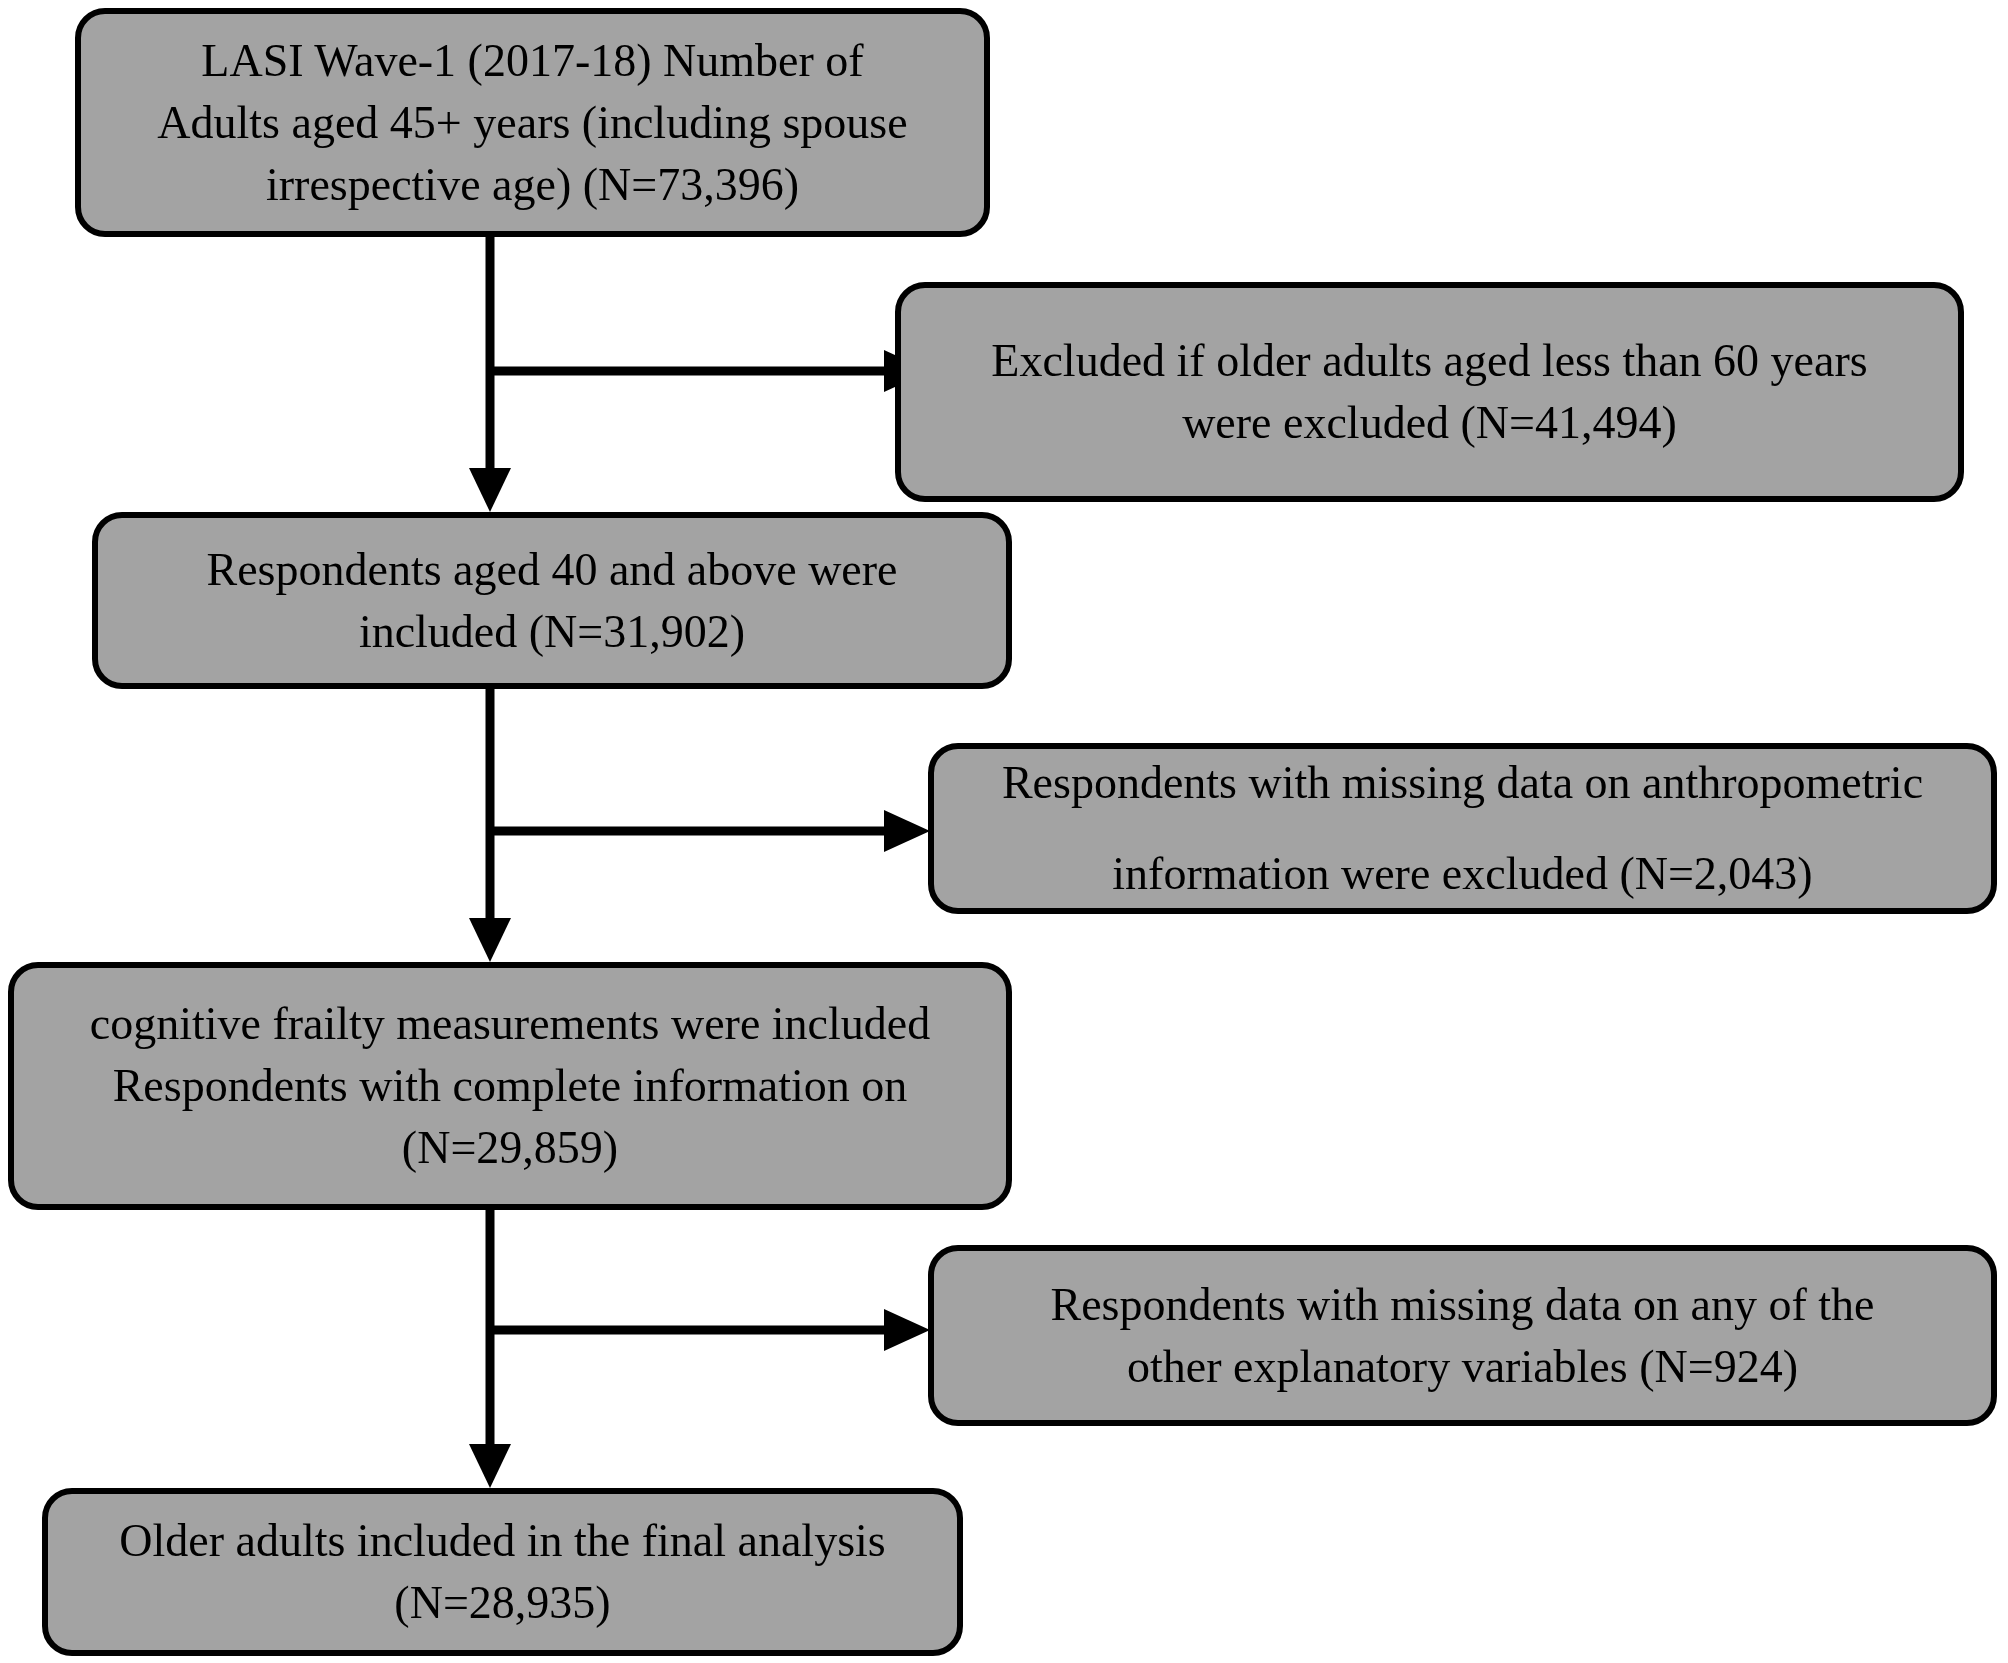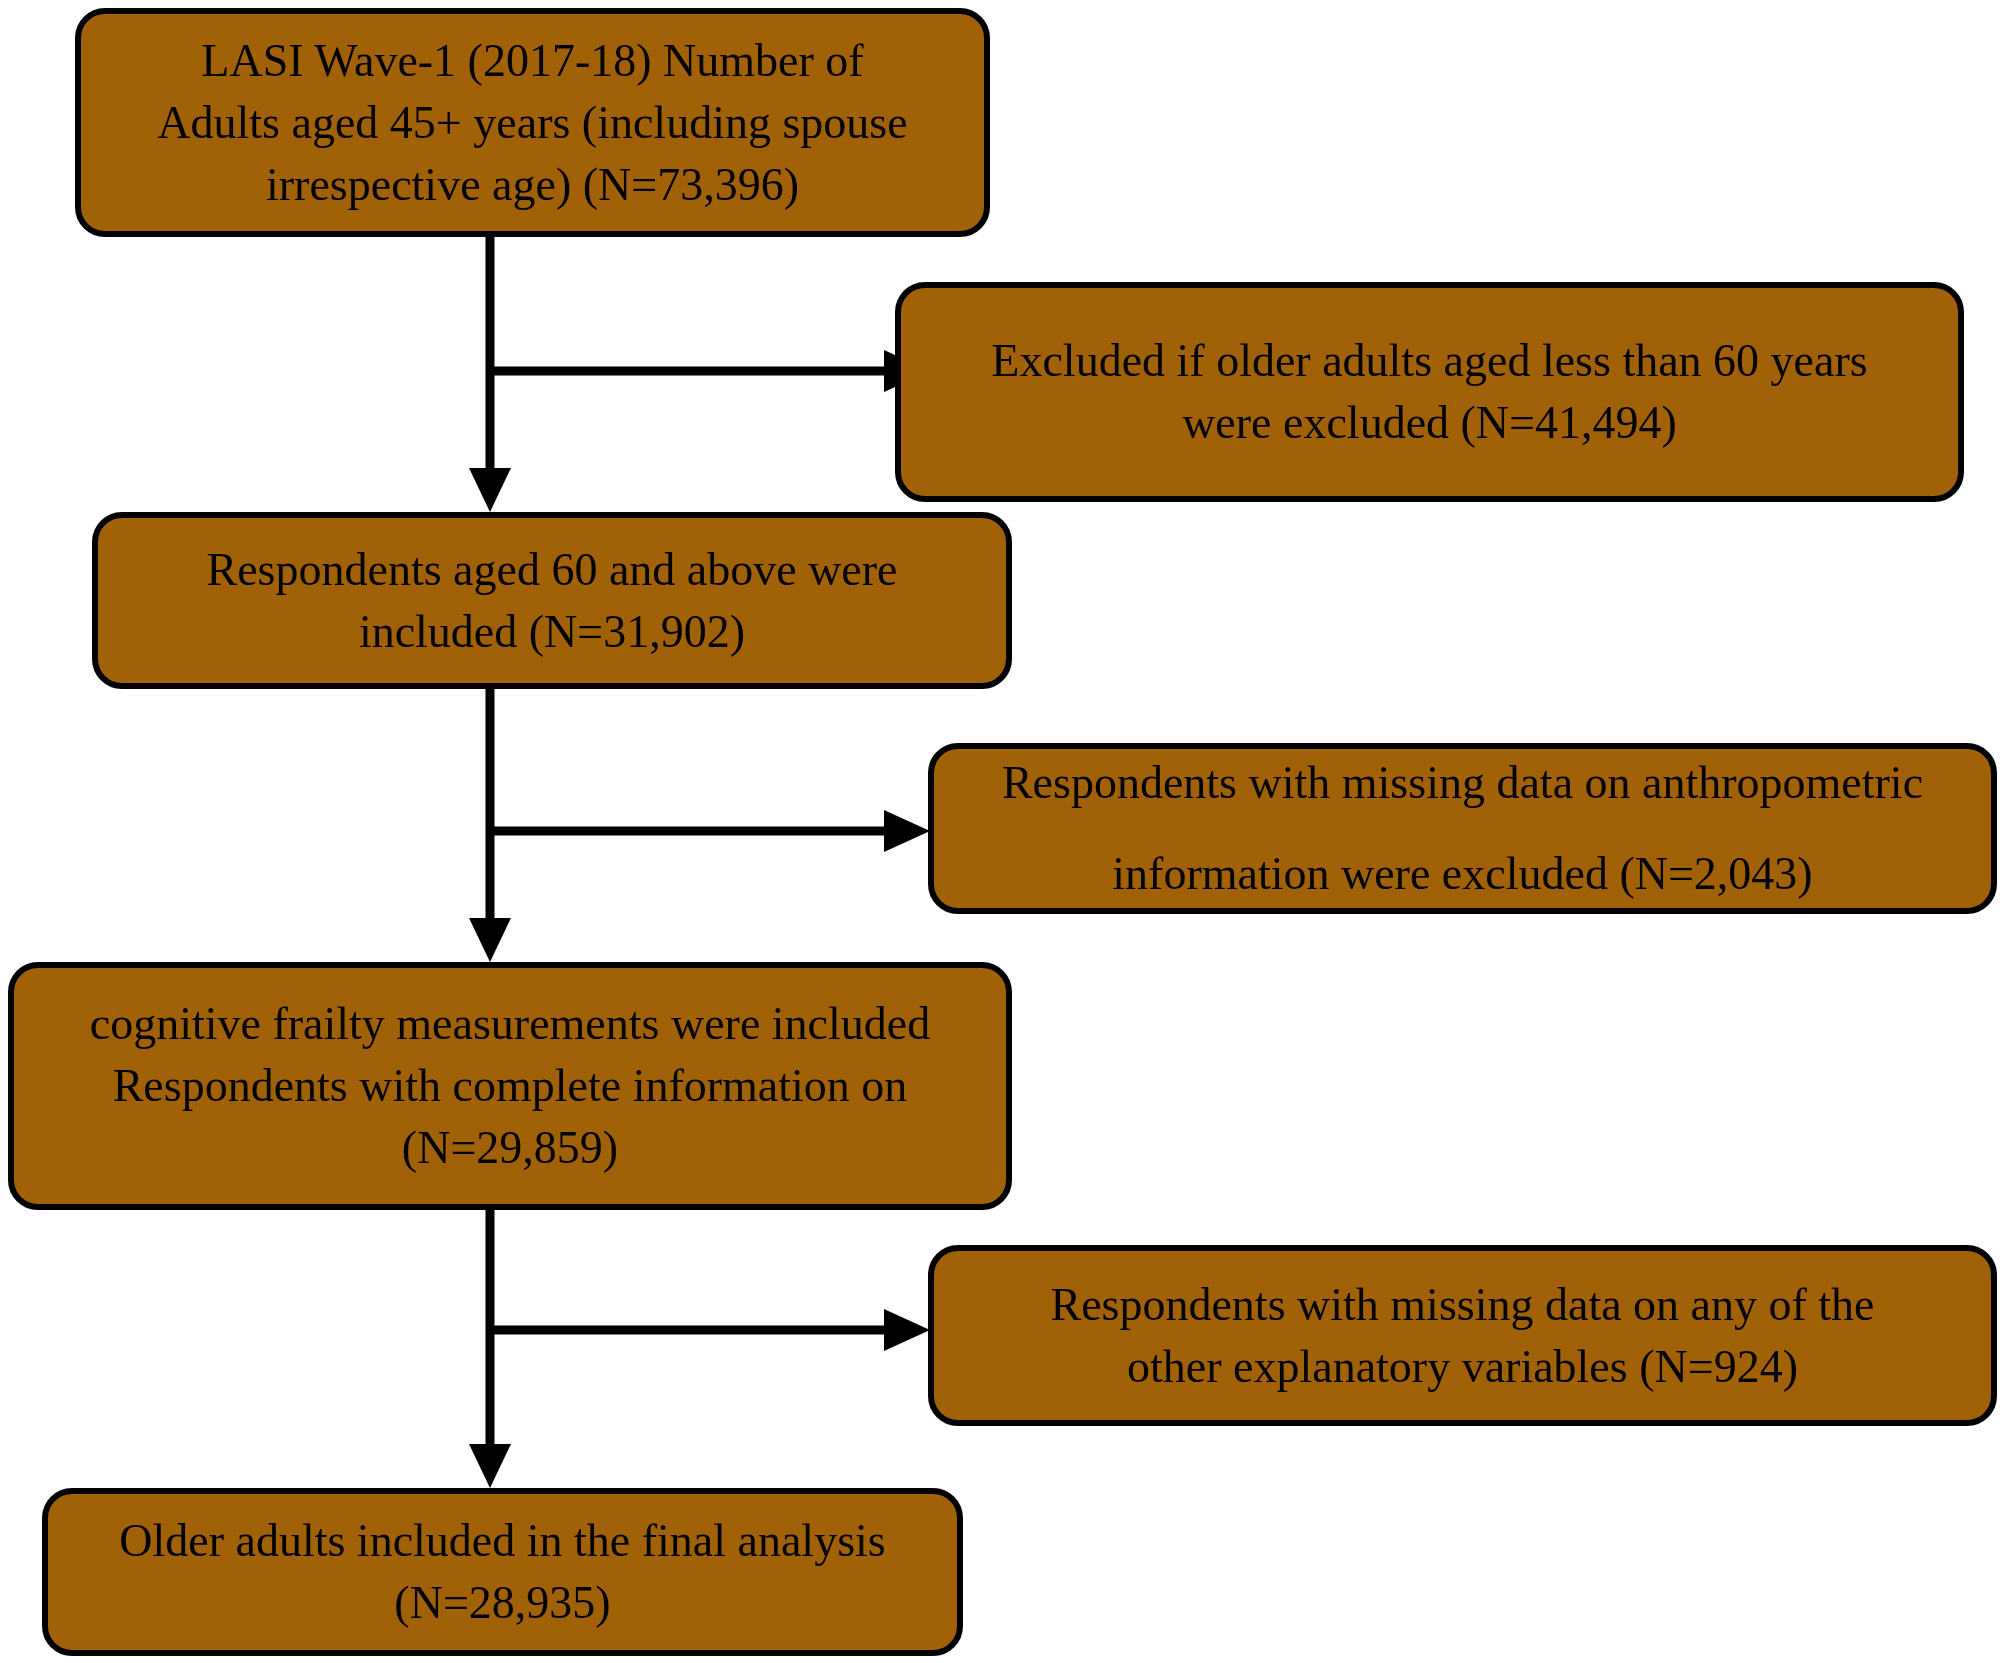--- a/index.html
+++ b/index.html
@@ -14,21 +14,21 @@
     background: #ffffff;
     font-family: "Liberation Serif", "DejaVu Serif", serif;
     color: #000000;
     overflow: hidden;
   }
   .box {
     position: absolute;
     box-sizing: border-box;
     border: 6px solid #000000;
     border-radius: 30px;
-    background: #a16207;
+    background: #a3a3a3;
     display: flex;
     flex-direction: column;
     justify-content: center;
     align-items: center;
     text-align: center;
     font-size: 46px;
     line-height: 62px;
     z-index: 2;
     padding: 0 18px;
   }
@@ -101,21 +101,21 @@
     </g>
   </svg>
 
   <div class="box" id="box-source">
     <span class="line">LASI Wave-1 (2017-18) Number of</span>
     <span class="line">Adults aged 45+ years (including spouse</span>
     <span class="line">irrespective age) (N=73,396)</span>
   </div>
 
   <div class="box" id="box-included-age">
-    <span class="line">Respondents aged 60 and above were</span>
+    <span class="line">Respondents aged 40 and above were</span>
     <span class="line">included (N=31,902)</span>
   </div>
 
   <div class="box" id="box-included-cognitive">
     <span class="line">cognitive frailty measurements were included</span>
     <span class="line">Respondents with complete information on</span>
     <span class="line">(N=29,859)</span>
   </div>
 
   <div class="box" id="box-final">

